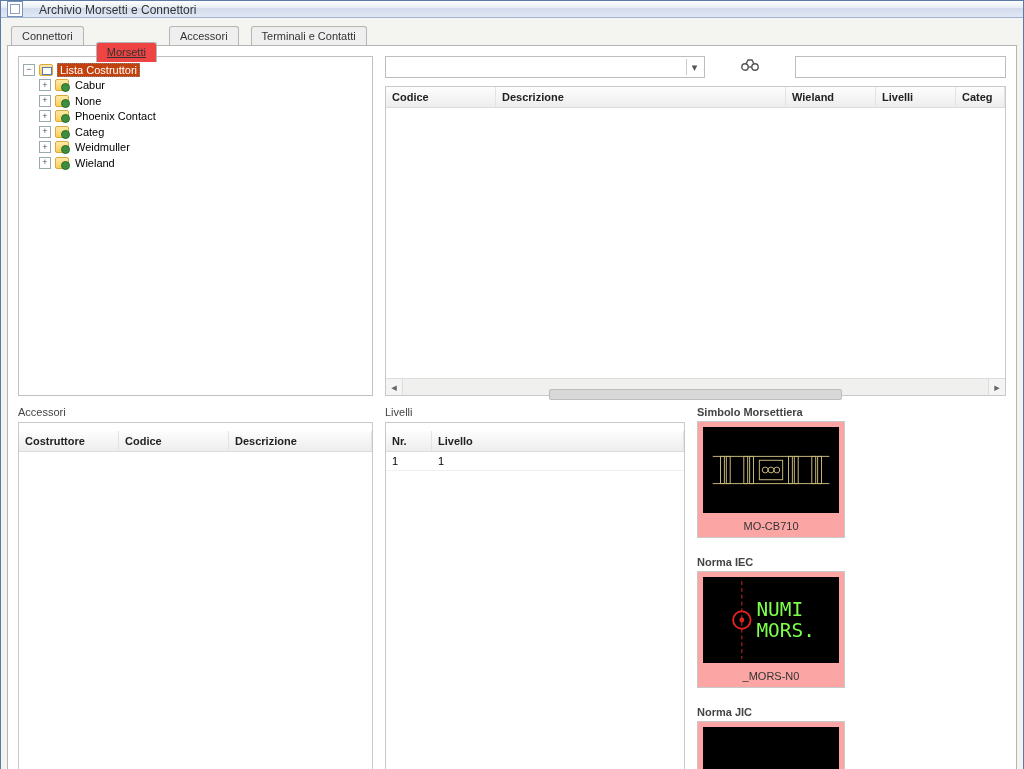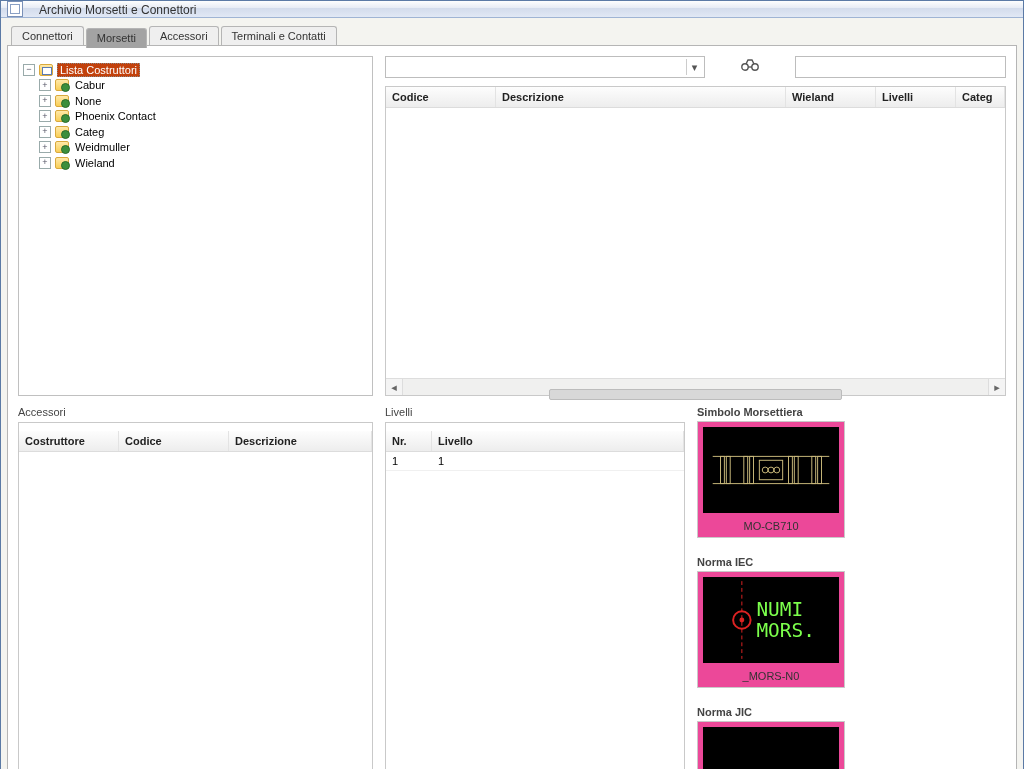--- a/index.html
+++ b/index.html
@@ -48,30 +48,31 @@
     align-items: flex-end;
     height: 22px;
     border-bottom: 1px solid #b5b5b5;
     padding-left: 4px;
   }
   .tab {
     padding: 3px 10px;
     border: 1px solid #b5b5b5;
     border-bottom: none;
     background: #efefef;
-    margin-right: 2px;
+    margin-right: 12px;
     border-radius: 3px 3px 0 0;
     cursor: default;
     color: #333;
   }
   .tab.active {
-    background: #a3a3a3;
+    background: #ef4444;
     position: relative;
-    top: 3px;
+    top: 17px;
     padding-bottom: 4px;
+    text-decoration: underline;
   }
   .tab-page {
     background: #fff;
     border: 1px solid #b5b5b5;
     border-top: none;
     flex: 1;
     padding: 10px;
     display: flex;
     flex-direction: column;
     gap: 10px;
@@ -136,21 +137,21 @@
     min-height:0;
   }
   .panel{display:flex;flex-direction:column;gap:4px;min-height:0;}
   .panel-title{color:#444;}
   .panel-box{flex:1;border:1px solid #c9c9c9;background:#fff;display:flex;flex-direction:column;}
   .accessori{width:355px;}
   .livelli{width:300px;}
   .previews{flex:1;display:flex;flex-wrap:wrap;gap:18px;align-content:flex-start;}
   .preview{width:148px;display:flex;flex-direction:column;gap:3px;}
   .preview .pv-title{color:#444;font-weight:bold;}
-  .preview .pv-box{border:1px solid #c9c9c9;background:#ec4899;display:flex;flex-direction:column;}
+  .preview .pv-box{border:1px solid #c9c9c9;background:#fca5a5;display:flex;flex-direction:column;}
   .pv-img{height:86px;background:#000;margin:5px;display:flex;align-items:center;justify-content:center;color:#7cff4c;font-family:monospace;text-decoration:underline;}
   .pv-caption{text-align:center;padding:2px 0 5px;color:#333;}
   .thead{display:flex;background:linear-gradient(#fdfdfd,#ededed);border-bottom:1px solid #dcdcdc;margin-top:8px;}
   .th{padding:4px 6px;border-right:1px solid #e3e3e3;font-weight:bold;color:#222;}
   .tbody{flex:1;overflow:auto;}
   .trow{display:flex;border-bottom:1px solid #f0f0f0;}
   .td{padding:3px 6px;}
   .simbolo-svg{width:100%;height:100%;}
   .norma-svg line{stroke:#d22;stroke-dasharray:4 3;}
   .norma-text{fill:#7cff4c;font-family:monospace;font-size:20px;}

